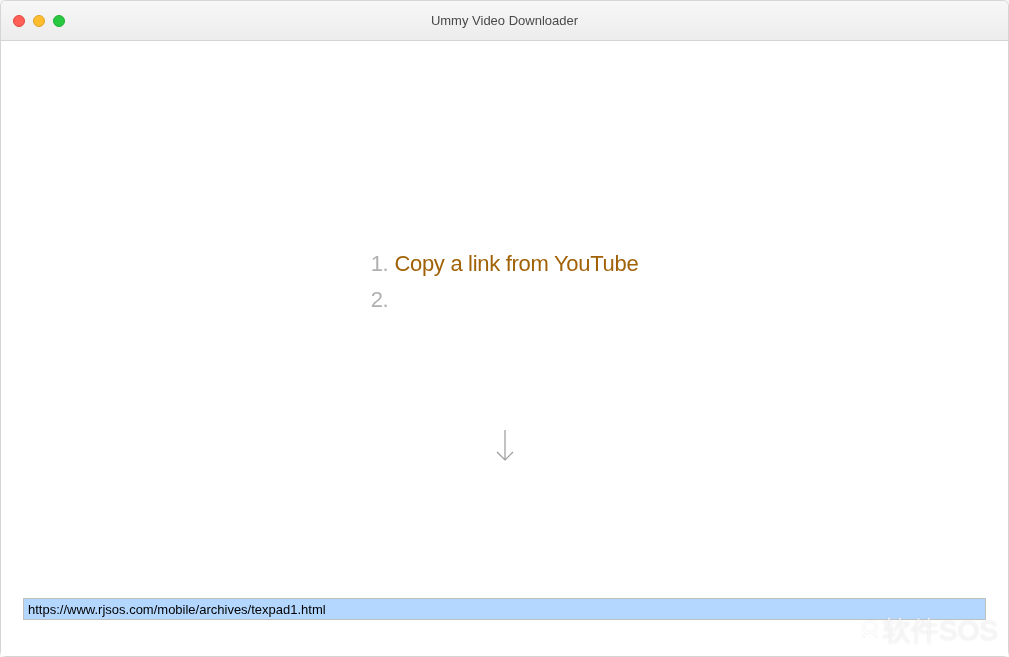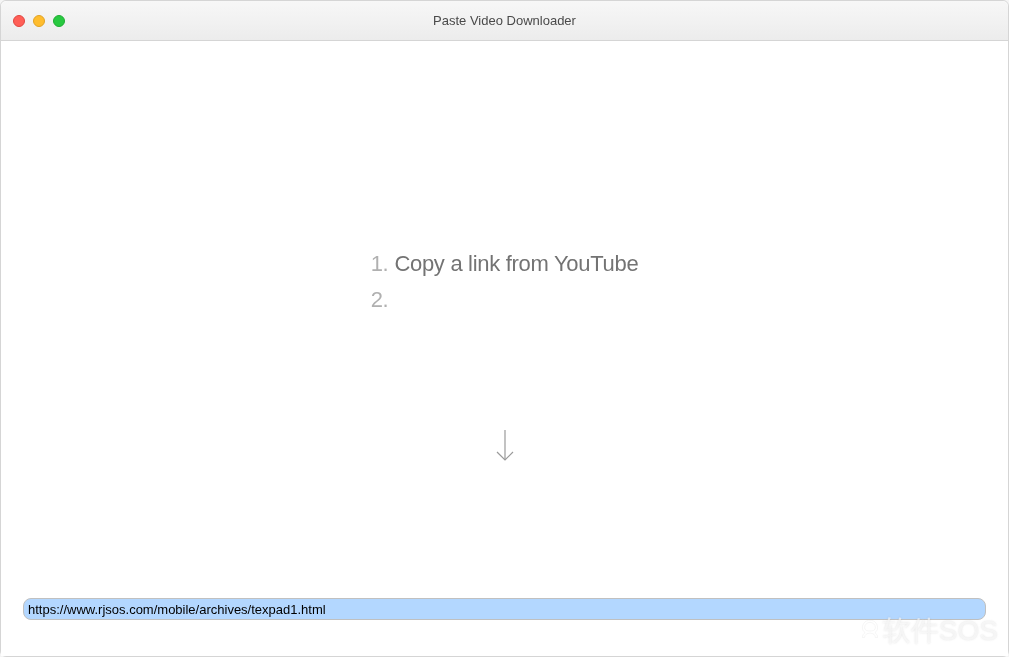--- a/index.html
+++ b/index.html
@@ -98,21 +98,21 @@
       font-weight: 500;
       letter-spacing: -0.3px;
     }
     
     .instruction-number {
       color: #b0b0b0;
       margin-right: 6px;
     }
     
     .instruction-text {
-      color: #737373;
+      color: #a16207;
     }
     
     .arrow-down {
       margin-top: 115px;
       color: #9a9a9a;
     }
     
     .arrow-down svg {
       width: 22px;
       height: 36px;
@@ -129,21 +129,21 @@
     }
     
     .url-input {
       width: 100%;
       height: 22px;
       padding: 2px 4px;
       font-size: 13px;
       font-family: -apple-system, BlinkMacSystemFont, "Helvetica Neue", Helvetica, Arial, sans-serif;
       color: #000000;
       border: 1px solid #c0c0c0;
-      border-radius: 8px;
+      border-radius: 0;
       outline: none;
       background: #b3d7ff;
     }
     
     .url-input::selection {
       background: #b3d7ff;
     }
     
     .watermark {
       position: absolute;
@@ -173,21 +173,21 @@
 <body>
 
 <div class="window">
 
   <div class="titlebar">
     <div class="traffic-lights">
       <div class="traffic-light close"></div>
       <div class="traffic-light minimize"></div>
       <div class="traffic-light maximize"></div>
     </div>
-    <div class="window-title">Paste Video Downloader</div>
+    <div class="window-title">Ummy Video Downloader</div>
   </div>
 
   <div class="content">
 
     <div class="instructions">
       <div class="instruction-line">
         <span class="instruction-number">1.</span>
         <span class="instruction-text">Copy a link from YouTube</span>
       </div>
       <div class="instruction-line">

